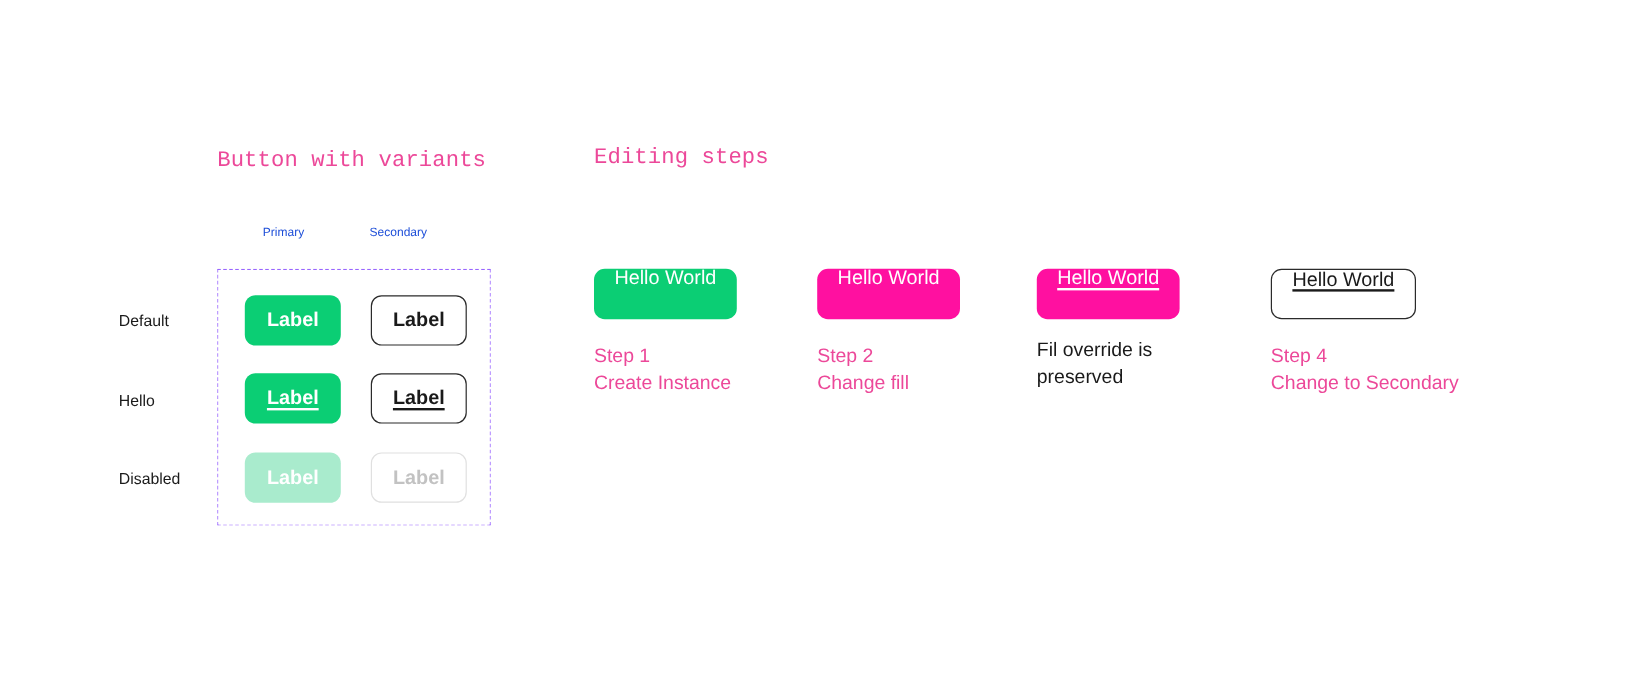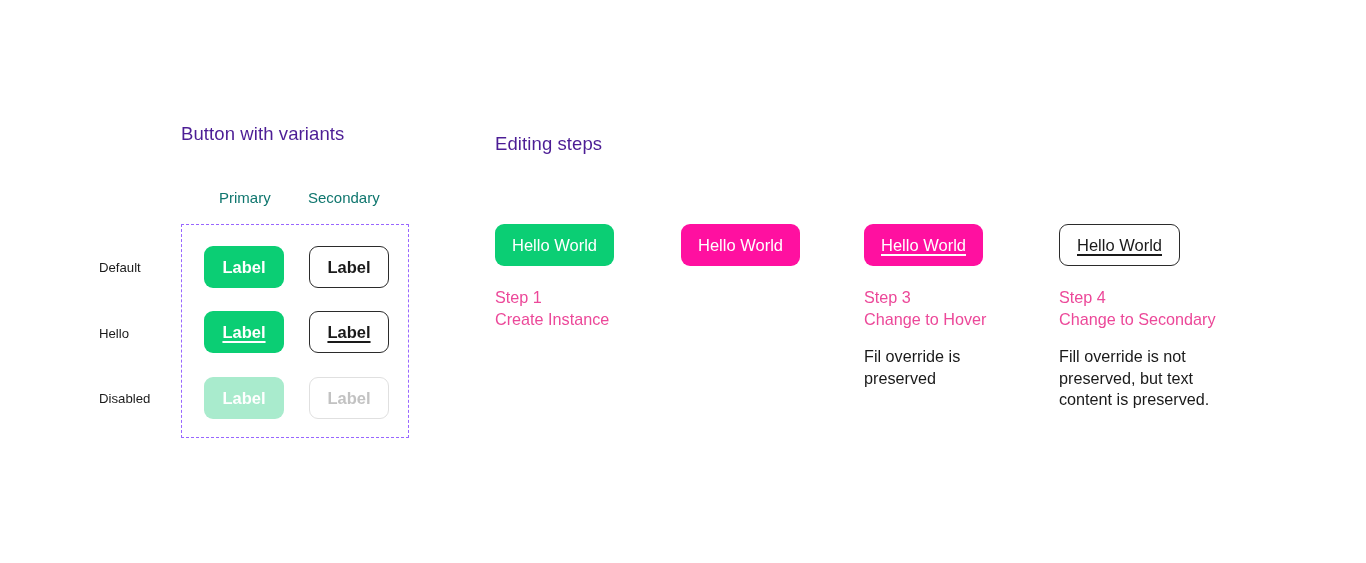--- a/index.html
+++ b/index.html
@@ -17,35 +17,36 @@
     -webkit-font-smoothing: antialiased;
   }
 
   .canvas { position: absolute; inset: 0; }
 
   
   .section-title {
     position: absolute;
     font-size: 18.5px;
     font-weight: 400;
-    color: #4c1d95;
+    color: #ec4899;
     letter-spacing: 0.1px;
     white-space: nowrap;
+    font-family: Liberation Mono, monospace;
   }
   #title-variants { left: 181px; top: 123px; }
-  #title-steps    { left: 495px; top: 133px; }
+  #title-steps    { left: 495px; top: 121px; }
 
   
   #variants-panel { position: absolute; left: 0; top: 0; }
 
   .col-header {
     position: absolute;
-    font-size: 15px;
-    font-weight: 400;
-    color: #0f766e;
+    font-size: 10px;
+    font-weight: 400;
+    color: #1d4ed8;
     white-space: nowrap;
   }
   #col-primary   { left: 219px; top: 189px; }
   #col-secondary { left: 308px; top: 189px; }
 
   .row-label {
     position: absolute;
     font-size: 13.2px;
     font-weight: 400;
     color: #1b1b1b;
@@ -123,21 +124,20 @@
   
   .step { position: absolute; top: 224px; }
   #step-1 { left: 495px; }
   #step-2 { left: 681px; }
   #step-3 { left: 864px; }
   #step-4 { left: 1059px; }
 
   .step-btn {
     box-sizing: border-box;
     display: inline-flex;
-    align-items: center;
     justify-content: center;
     height: 42px;
     padding: 0 17px;
     border-radius: 9px;
     font-size: 16.5px;
     font-weight: 400;
     white-space: nowrap;
     cursor: default;
     user-select: none;
   }
@@ -220,38 +220,35 @@
       </div>
       <div class="step-caption">Step 1
 Create Instance</div>
       <div class="step-note"></div>
     </div>
 
     <div class="step" id="step-2">
       <div class="step-btn fill-magenta">
         <span class="btn-text">Hello World</span>
       </div>
+      <div class="step-caption">Step 2
+Change fill</div>
       <div class="step-note"></div>
     </div>
 
     <div class="step" id="step-3">
       <div class="step-btn fill-magenta underlined">
         <span class="btn-text">Hello World</span>
       </div>
-      <div class="step-caption">Step 3
-Change to Hover</div>
       <div class="step-note">Fil override is
 preserved</div>
     </div>
 
     <div class="step" id="step-4">
       <div class="step-btn outline underlined">
         <span class="btn-text">Hello World</span>
       </div>
       <div class="step-caption">Step 4
 Change to Secondary</div>
-      <div class="step-note">Fill override is not
-preserved, but text
-content is preserved.</div>
     </div>
 
   </div>
 </div>
 
 </body></html>

